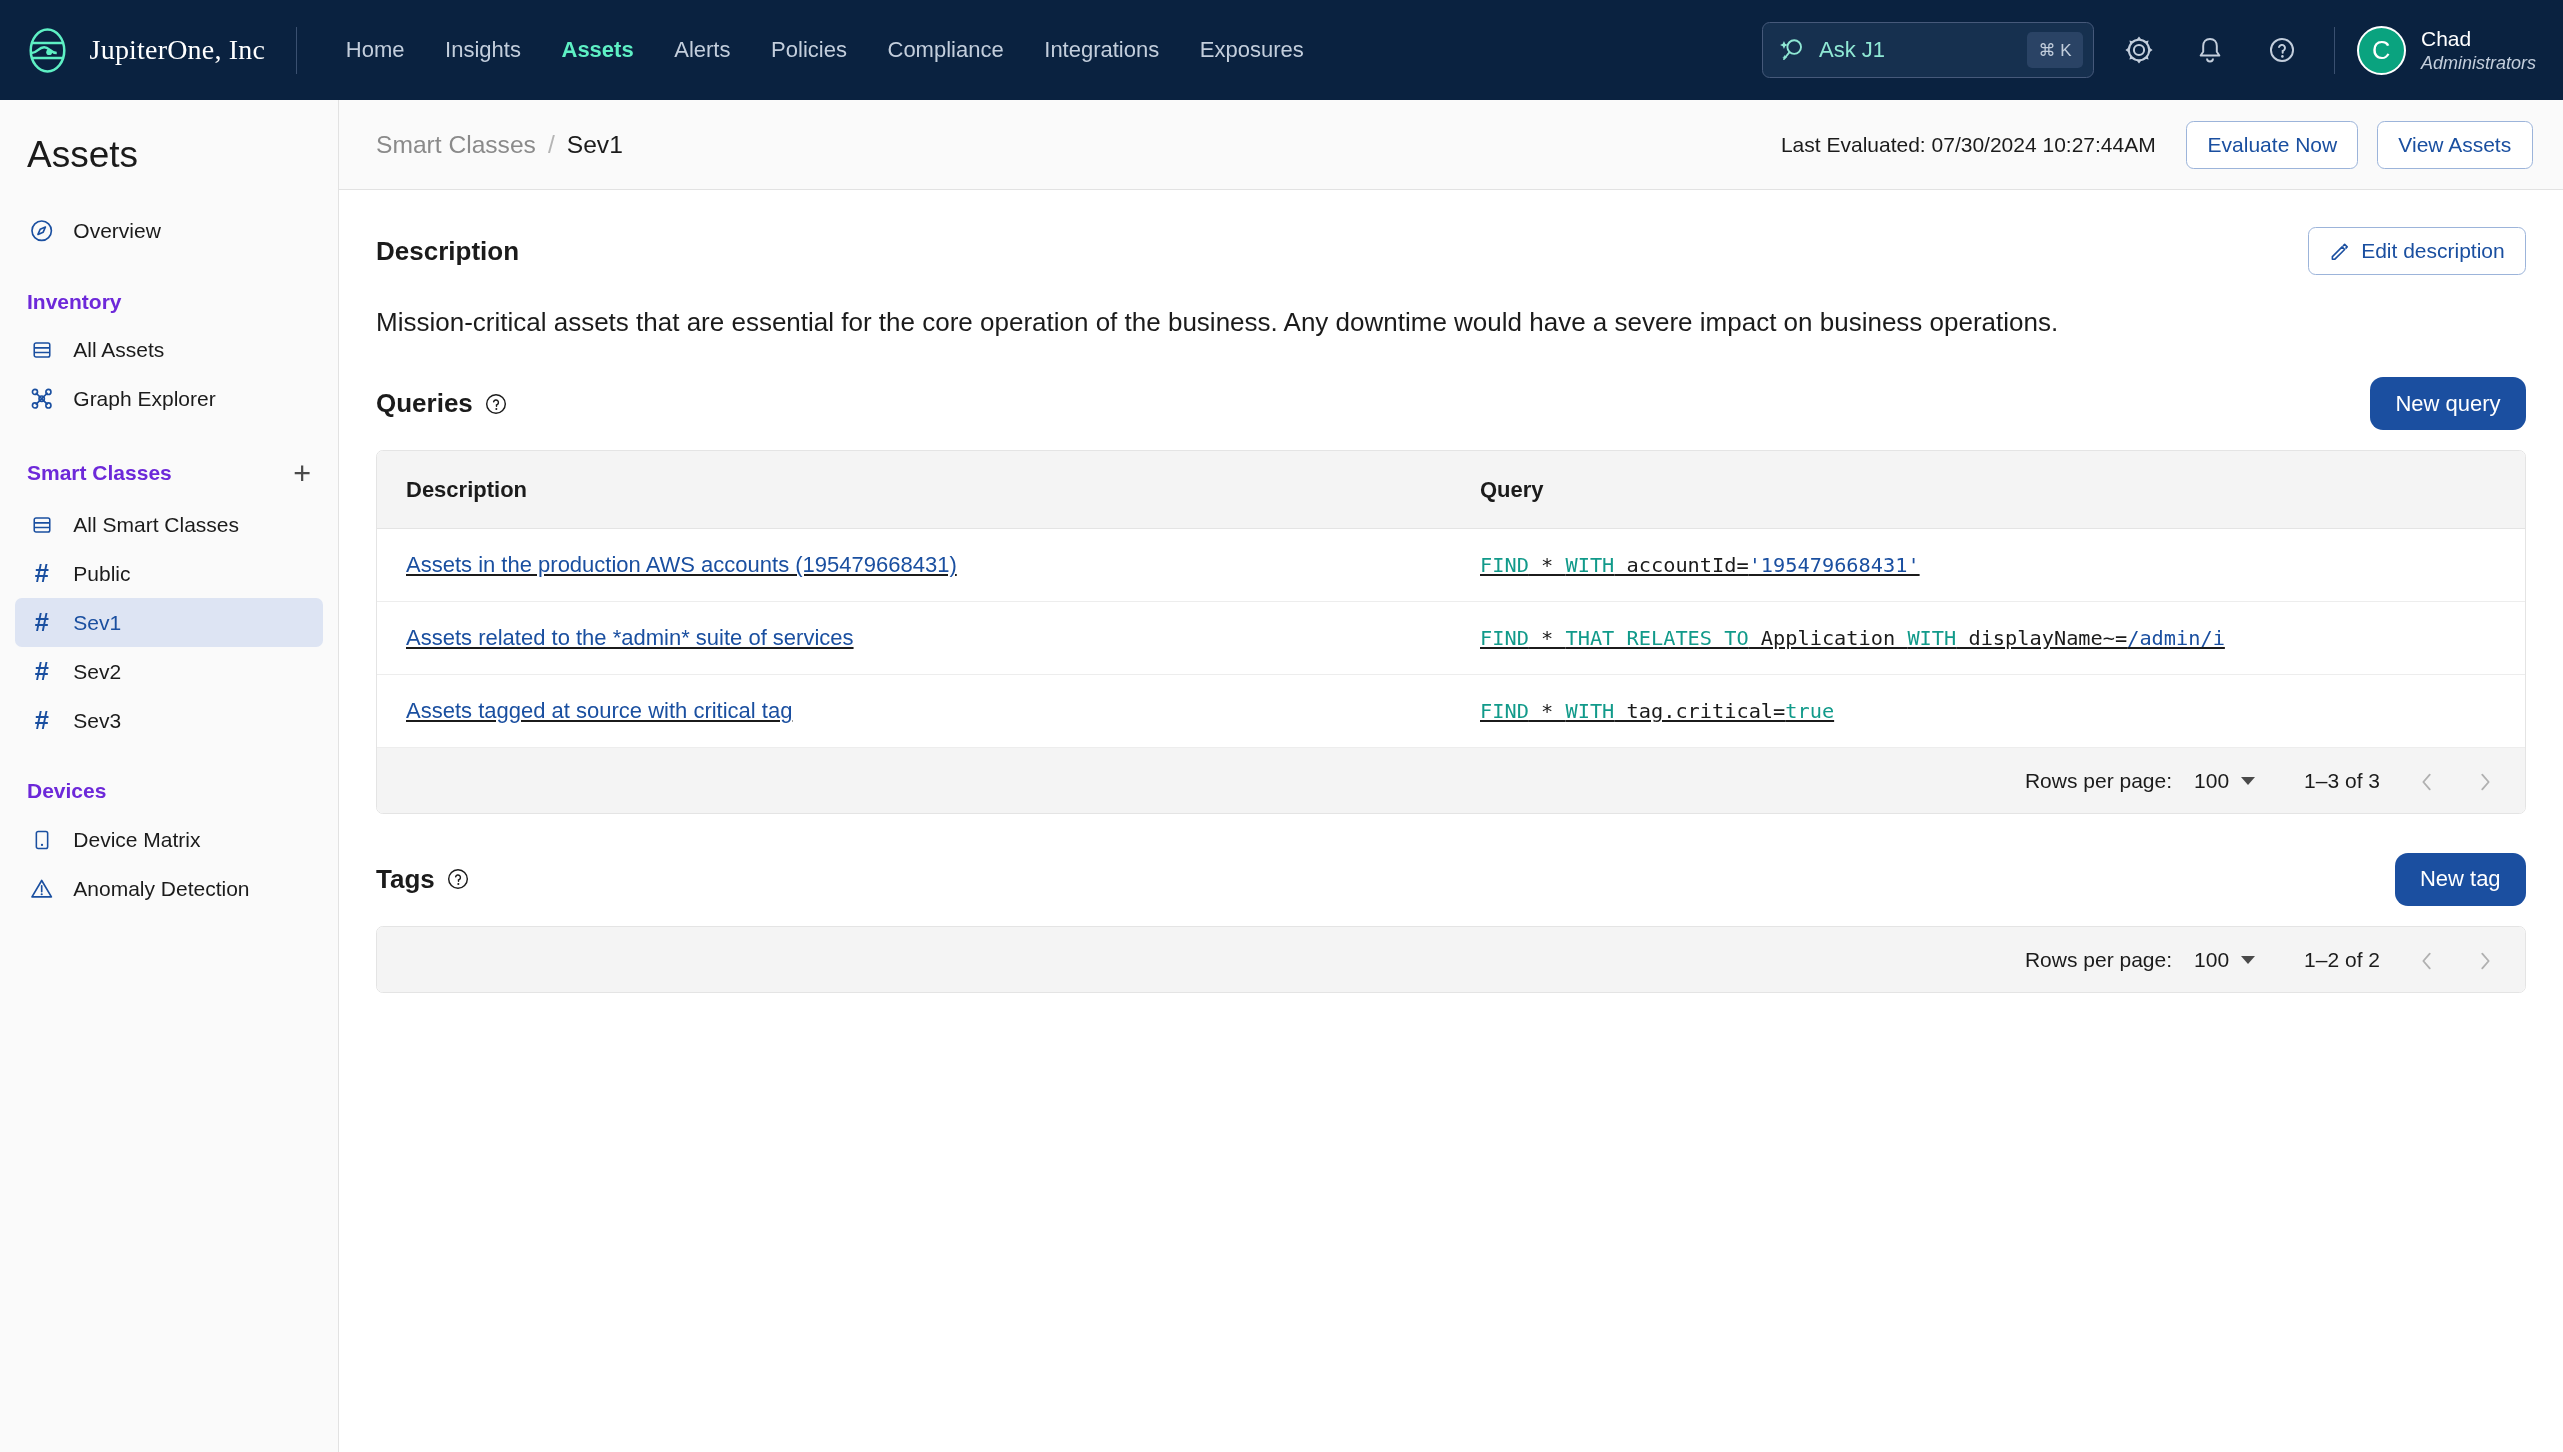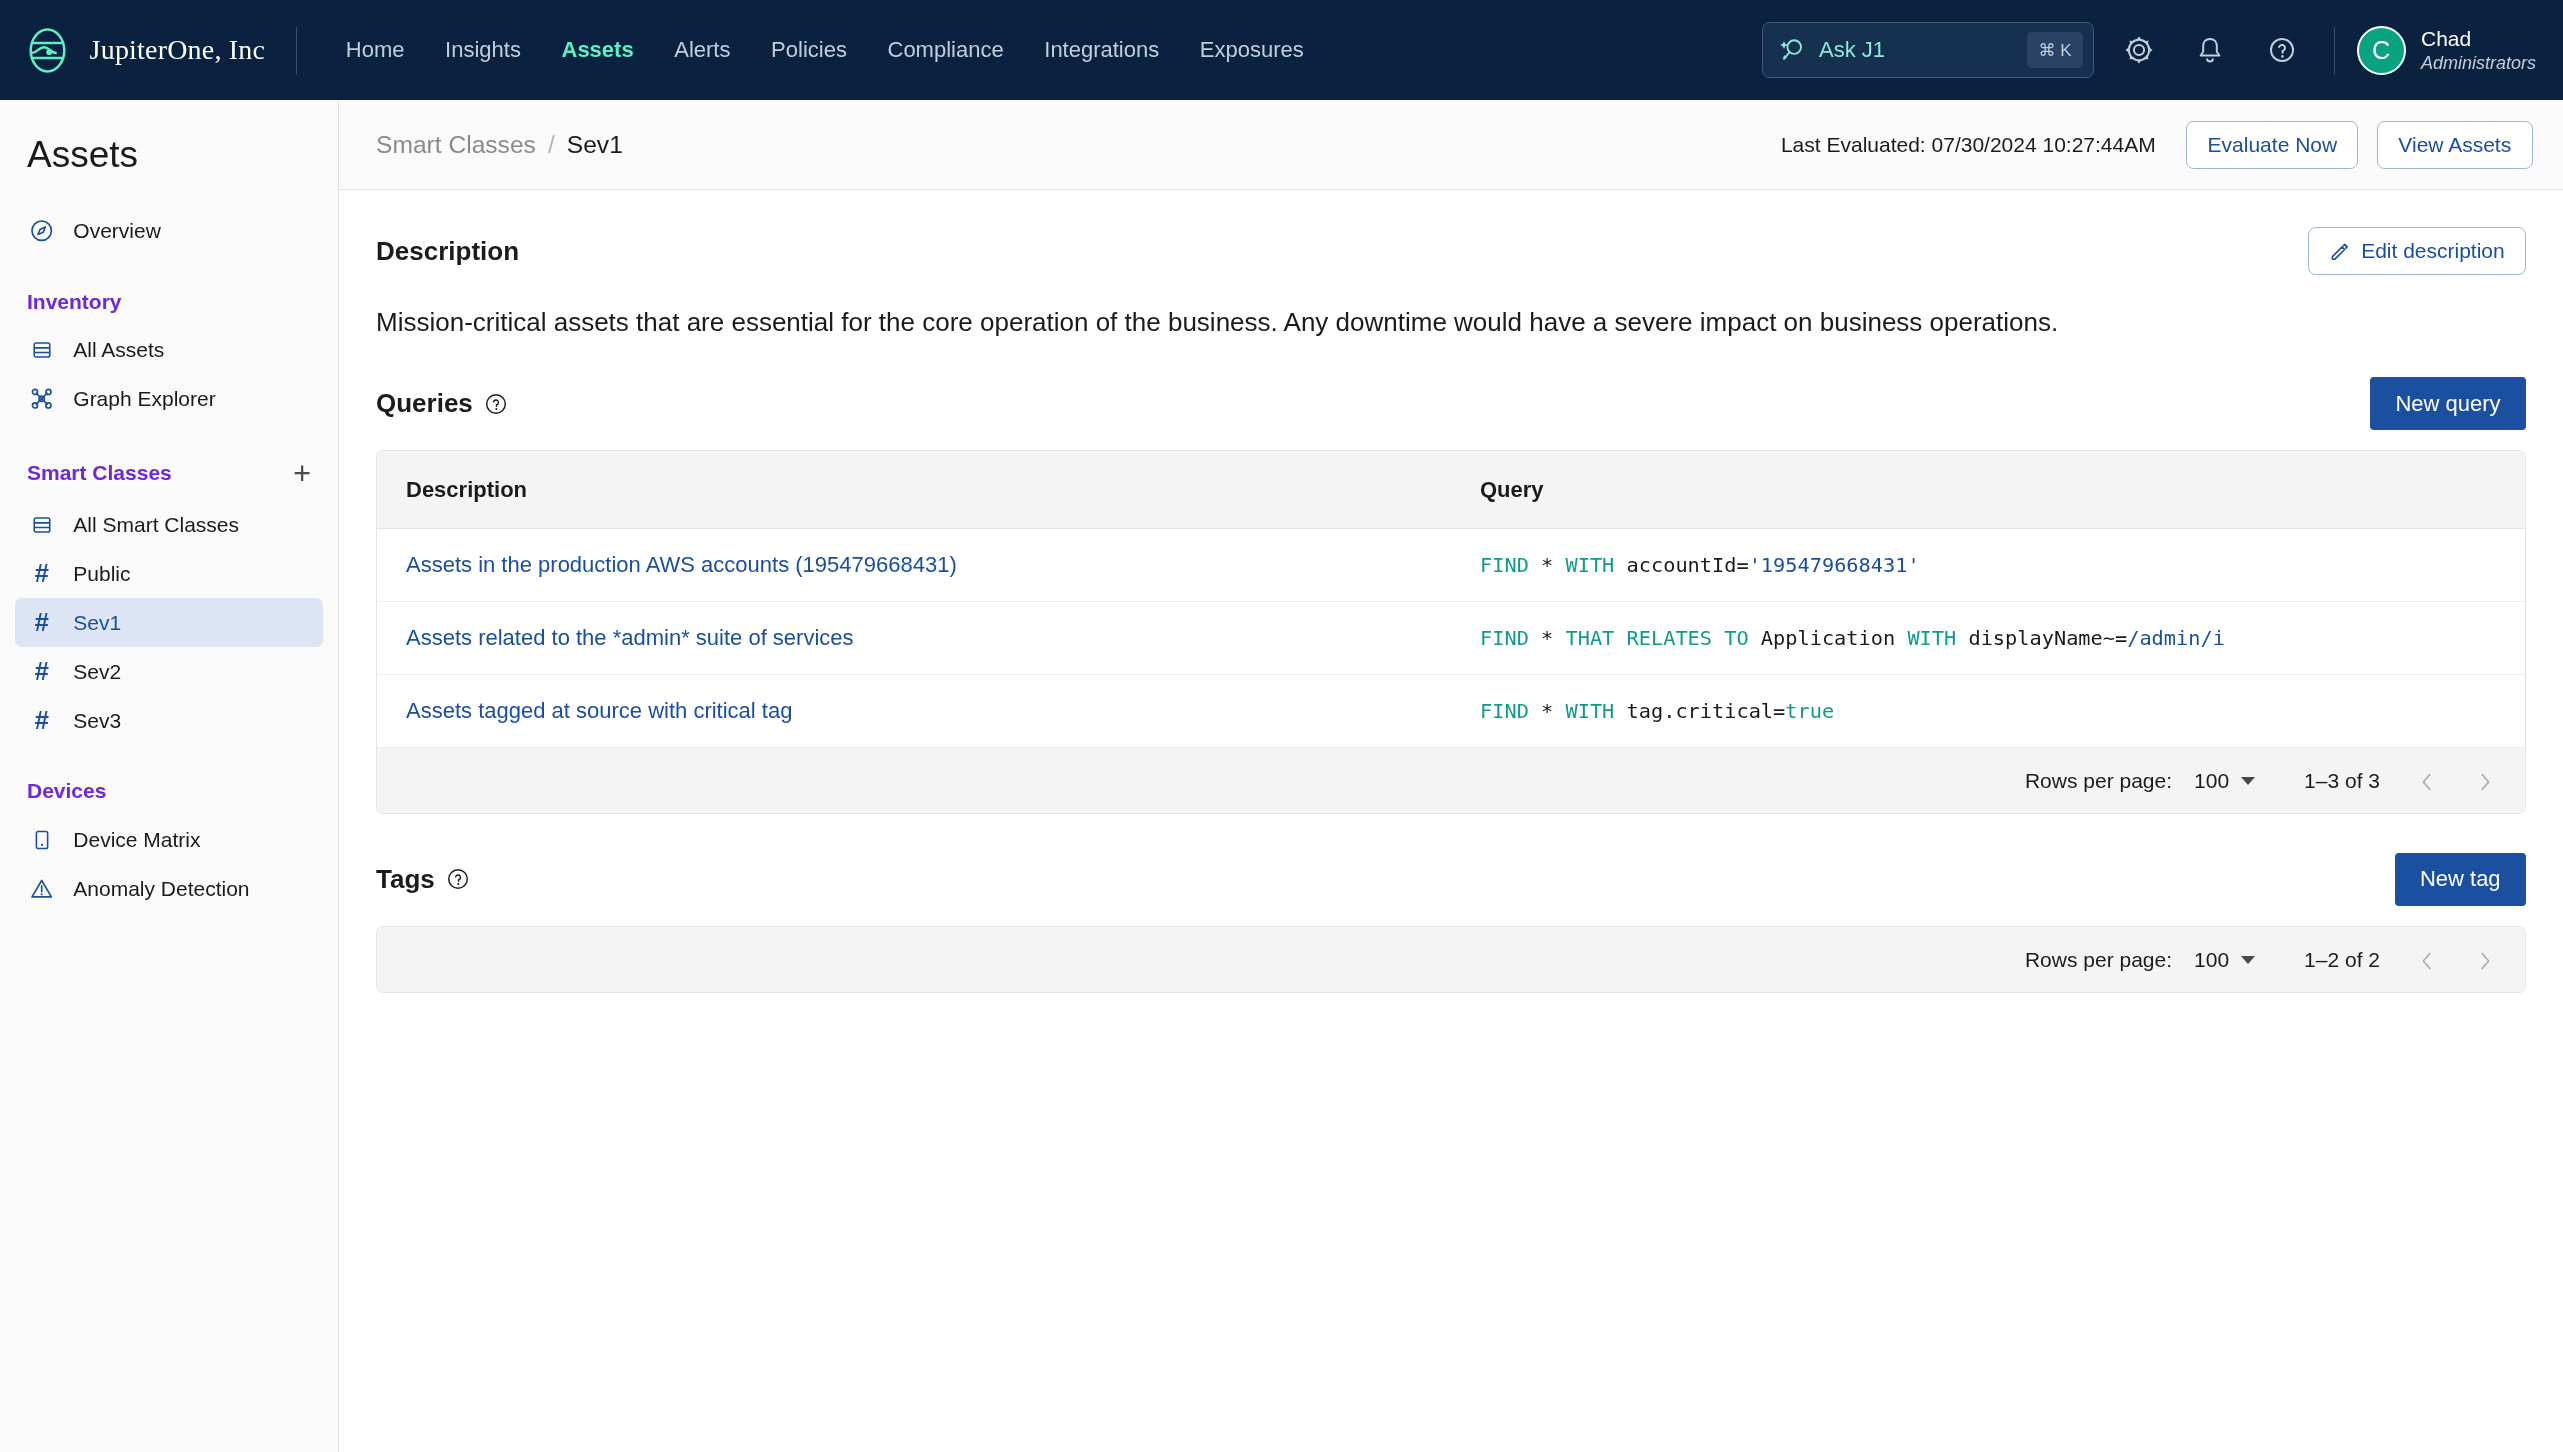--- a/index.html
+++ b/index.html
@@ -108,21 +108,21 @@
   .crumb-sep { font-size: 24.6px; color: #b5b5b5; margin: 0 12px; }
   .crumb-current { font-size: 24.6px; color: #1b1b1b; }
   .crumbbar-right { margin-left: auto; display: flex; align-items: center; gap: 18.6px; }
   .lastEval { font-size: 21px; color: #1b1b1b; margin-right: 12px; white-space: nowrap;}
   .btn-outline {
     border: 0.8px solid #9cb4da; border-radius: 7.6px; background: #ffffff;
     color: #1a4fa0; font-size: 21px; padding: 11px 20.3px; cursor: pointer;
     white-space: nowrap; font-family: inherit;
   }
   .btn-primary {
-    background: #1b4fa0; color: #ffffff; border: none; border-radius: 4px;
+    background: #1b4fa0; color: #ffffff; border: none; border-radius: 13px;
     font-size: 22px; padding: 13.6px 25.4px; cursor: pointer; white-space: nowrap;
     font-family: inherit;
   }
 
   .content { flex: 1; padding: 37px 37px 0 37px; overflow: hidden; }
   .sec-head {
     display: flex; align-items: center; margin-bottom: 0;
   }
   .sec-title { font-size: 26px; color: #1b1b1b; font-weight: bold; }
   .help-icon { margin-left: 12px; width: 22px; height: 22px; cursor: pointer; }
@@ -138,21 +138,21 @@
     margin-top: 20.3px; background: #fff;
   }
   table { width: 100%; border-collapse: collapse; table-layout: fixed; }
   thead th {
     background: #f4f4f4; text-align: left;
     font-size: 22px; color: #1b1b1b; font-weight: bold;
     padding: 25.4px 0 25.4px 29px; border-bottom: 0.8px solid #e4e4e4;
   }
   tbody td {
     padding: 23px 0 23px 29px; border-bottom: 0.8px solid #ededed;
-    font-size: 22px; color: #1b1b1b; vertical-align: middle;
+    font-size: 22px; color: #1b1b1b; vertical-align: middle; text-decoration: underline;
   }
   tbody tr:last-child td { border-bottom: 0.8px solid #ededed; }
   .qlink { color: #1a4fa0; cursor: pointer; }
   .code {
     font-family: "DejaVu Sans Mono", "Liberation Mono", monospace;
     font-size: 20.3px; color: #1b1b1b; white-space: nowrap;
   }
   .kw { color: #119a8a; }
   .str { color: #1a4fa0; }
   .tf { color: #119a8a; }

